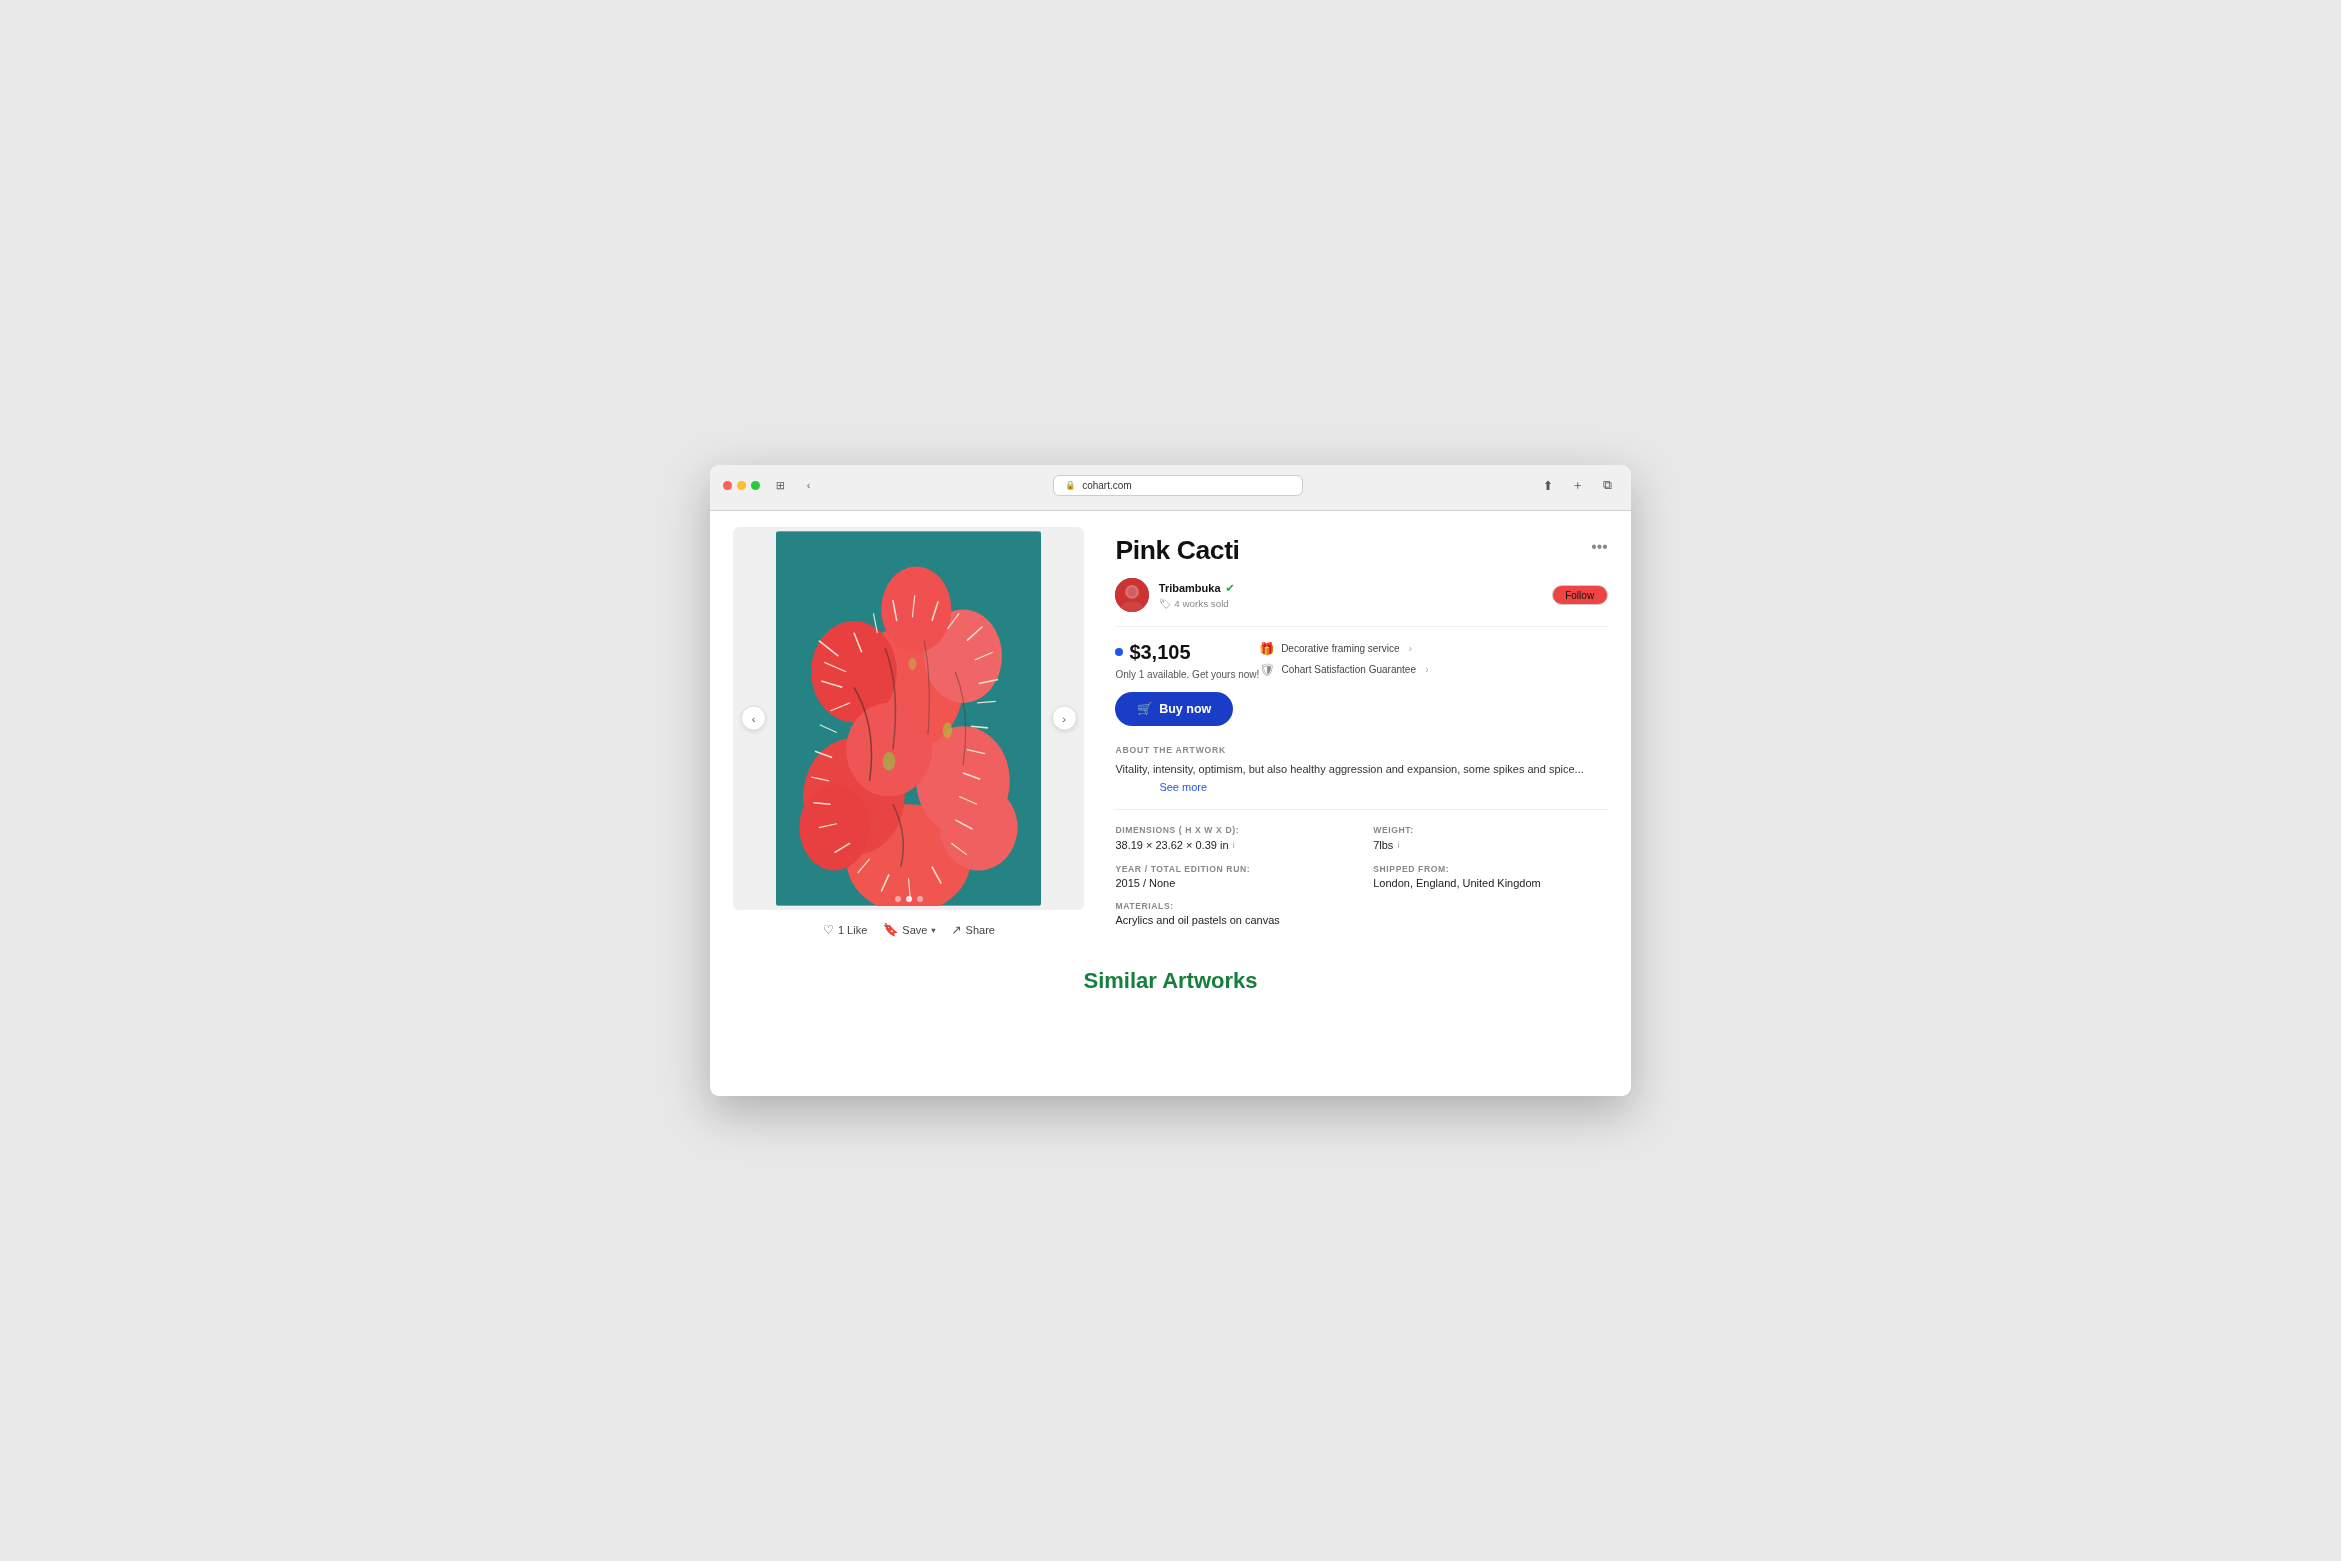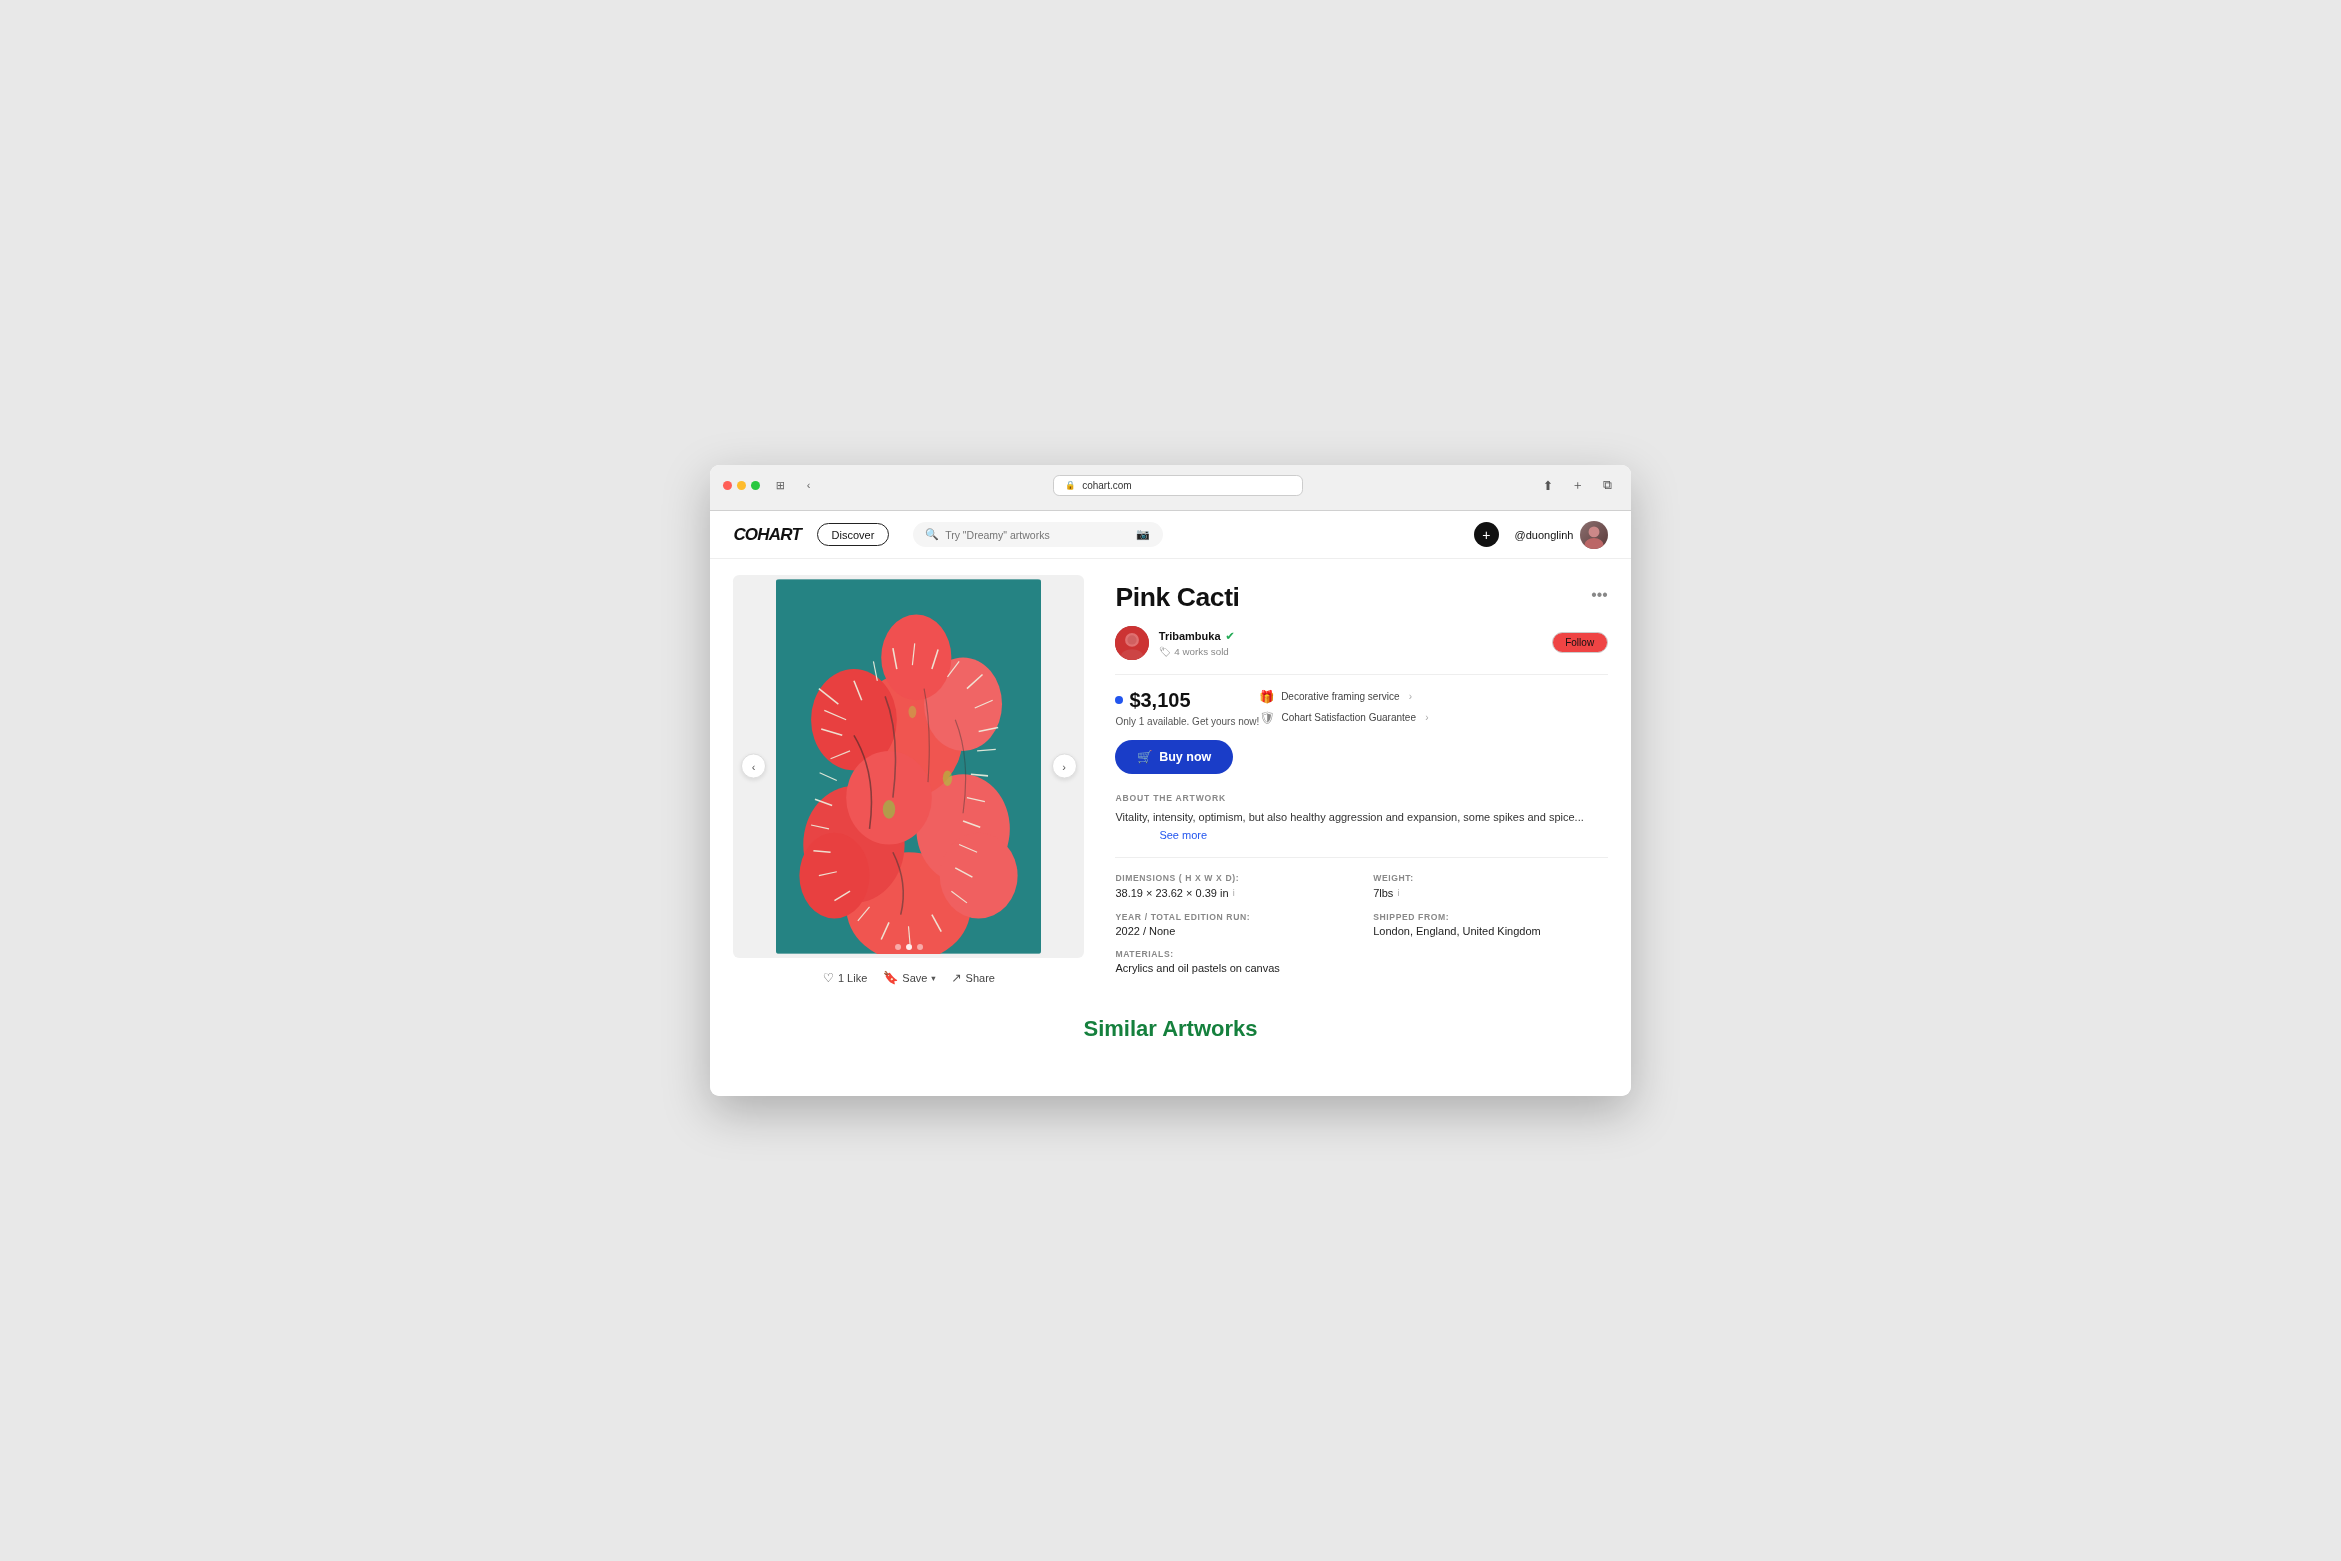--- a/index.html
+++ b/index.html
@@ -612,47 +612,20 @@
         <button class="browser-action-btn">⬆</button>
         <button class="browser-action-btn">＋</button>
         <button class="browser-action-btn">⧉</button>
       </div>
     </div>
     <div class="browser-tabs"></div>
   </div>
 
   <div class="page-content">
 
-    <div class="top-nav">
-      <div class="logo">COHART</div>
-
-      <button class="discover-btn">Discover</button>
-
-      <div class="search-bar">
-        <span class="search-icon-svg">🔍</span>
-        <input type="text" placeholder="Try &quot;Dreamy&quot; artworks" style="">
-        <span class="camera-icon">📷</span>
-      </div>
-
-      <div class="nav-spacer"></div>
-
-      <button class="nav-plus-btn">
-        <span>+</span>
-      </button>
-
-      <div class="nav-user">
-        <span class="nav-username">@duonglinh</span>
-        <div class="nav-avatar">
-          <svg width="28" height="28" viewBox="0 0 36 36">
-            <circle cx="18" cy="14" r="7" fill="#c88"></circle>
-            <ellipse cx="18" cy="30" rx="12" ry="8" fill="#b66"></ellipse>
-          </svg>
-        </div>
-      </div>
-    </div>
 
     <div class="main-content">
 
       <div class="artwork-section">
         <div class="artwork-gallery">
 
           <button class="gallery-nav-btn gallery-nav-prev">‹</button>
 
           <div class="artwork-image">
             <svg class="artwork-svg" viewBox="0 0 340 480" xmlns="http://www.w3.org/2000/svg">
@@ -828,21 +801,21 @@
             <div class="spec-label">WEIGHT:</div>
             <div class="spec-value">
               <span>7lbs</span>
               <span class="spec-info">ℹ</span>
             </div>
           </div>
 
           <div class="spec-item">
             <div class="spec-label">YEAR / TOTAL EDITION RUN:</div>
             <div class="spec-value">
-              <span>2022 / None</span>
+              <span>2015 / None</span>
             </div>
           </div>
 
           <div class="spec-item">
             <div class="spec-label">SHIPPED FROM:</div>
             <div class="spec-value">
               <span>London, England, United Kingdom</span>
             </div>
           </div>
 

